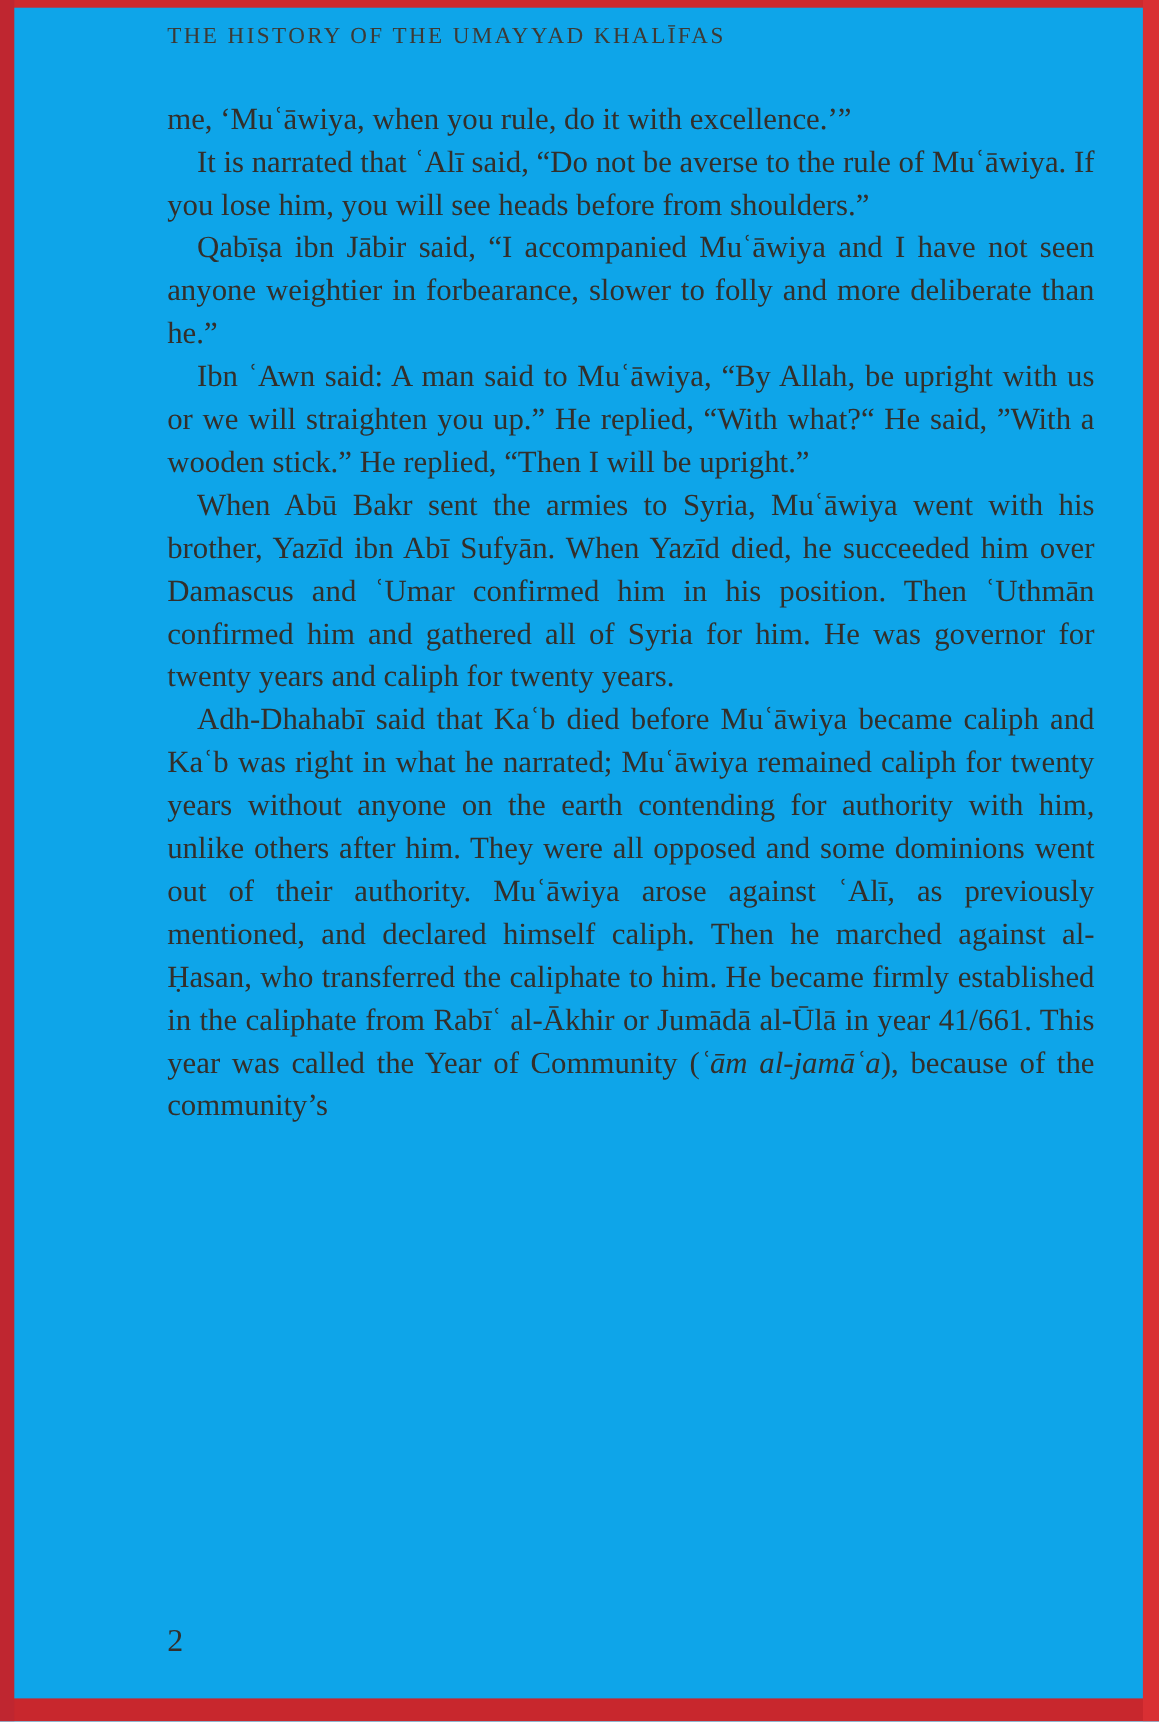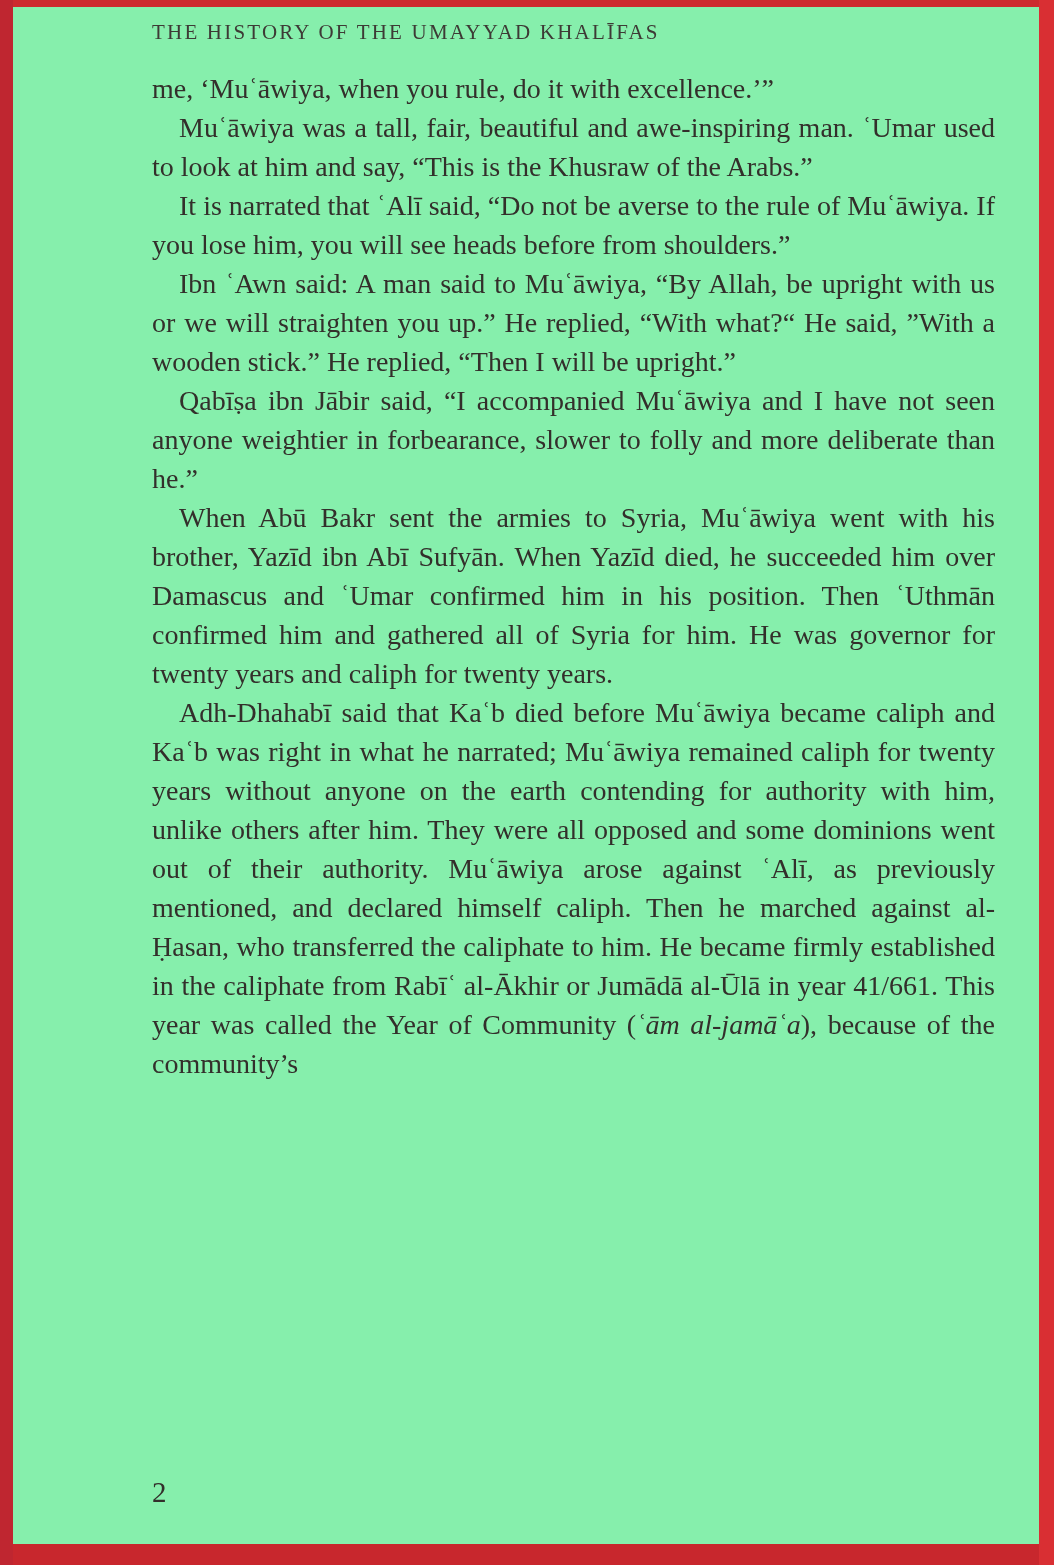--- a/index.html
+++ b/index.html
@@ -5,21 +5,21 @@
   html, body {
     margin: 0;
     padding: 0;
     background: #e9e8e5;
   }
   .scan {
     position: relative;
     width: 1054px;
     height: 1565px;
     margin: 0 auto;
-    background: #86efac;
+    background: #0ea5e9;
     overflow: hidden;
     font-family: "Liberation Serif", serif;
   }
   .bar { position: absolute; }
   .bar-top    { top: 0; left: 0; right: 0; height: 7px;  background: #cd2a2e; }
   .bar-bottom { bottom: 0; left: 0; right: 0; height: 21px; background: #c8272d; }
   .bar-left   { top: 0; bottom: 0; left: 0;  width: 13px; background: #bf2630; }
   .bar-right  { top: 0; bottom: 0; right: 0; width: 15px; background: #d92f33; }
 
   .page {
@@ -28,21 +28,21 @@
     box-sizing: border-box;
     padding: 20px 59px 0 152px;
   }
   .running-head {
     font-size: 21px;
     letter-spacing: 2.2px;
     color: #3d3a35;
     white-space: nowrap;
   }
   .body-text {
-    margin-top: 24px;
+    margin-top: 44px;
     font-size: 28px;
     line-height: 39px;
     color: #332f2b;
     text-align: justify;
   }
   .body-text p {
     margin: 0;
     text-indent: 27px;
   }
   .body-text p.no-indent { text-indent: 0; }
@@ -63,23 +63,22 @@
   <div class="bar bar-top"></div>
   <div class="bar bar-bottom"></div>
   <div class="bar bar-left"></div>
   <div class="bar bar-right"></div>
 
   <div class="page">
     <div class="running-head">THE HISTORY OF THE UMAYYAD KHALĪFAS</div>
 
     <div class="body-text" id="paragraphs">
         <p class="no-indent"><span>me, ‘Muʿāwiya, when you rule, do it with excellence.’”</span></p>
-        <p><span>Muʿāwiya was a tall, fair, beautiful and awe-inspiring man. ʿUmar used to look at him and say, “This is the Khusraw of the Arabs.”</span></p>
         <p><span>It is narrated that ʿAlī said, “Do not be averse to the rule of Muʿāwiya. If you lose him, you will see heads before from shoulders.”</span></p>
+        <p><span>Qabīṣa ibn Jābir said, “I accompanied Muʿāwiya and I have not seen anyone weightier in forbearance, slower to folly and more deliberate than he.”</span></p>
         <p><span>Ibn ʿAwn said: A man said to Muʿāwiya, “By Allah, be upright with us or we will straighten you up.” He replied, “With what?“ He said, ”With a wooden stick.” He replied, “Then I will be upright.”</span></p>
-        <p><span>Qabīṣa ibn Jābir said, “I accompanied Muʿāwiya and I have not seen anyone weightier in forbearance, slower to folly and more deliberate than he.”</span></p>
         <p><span>When Abū Bakr sent the armies to Syria, Muʿāwiya went with his brother, Yazīd ibn Abī Sufyān. When Yazīd died, he succeeded him over Damascus and ʿUmar confirmed him in his position. Then ʿUthmān confirmed him and gathered all of Syria for him. He was governor for twenty years and caliph for twenty years.</span></p>
         <p><span>Adh-Dhahabī said that Kaʿb died before Muʿāwiya became caliph and Kaʿb was right in what he narrated; Muʿāwiya remained caliph for twenty years without anyone on the earth contending for authority with him, unlike others after him. They were all opposed and some dominions went out of their authority. Muʿāwiya arose against ʿAlī, as previously mentioned, and declared himself caliph. Then he marched against al-Ḥasan, who transferred the caliphate to him. He became firmly established in the caliphate from Rabīʿ al-Ākhir or Jumādā al-Ūlā in year 41/661. This year was called the Year of Community (</span><i>ʿām al-jamāʿa</i><span>), because of the community’s</span></p>
       </div>
 
     <div class="folio">2</div>
   </div>
 </div>
 
 </body></html>

